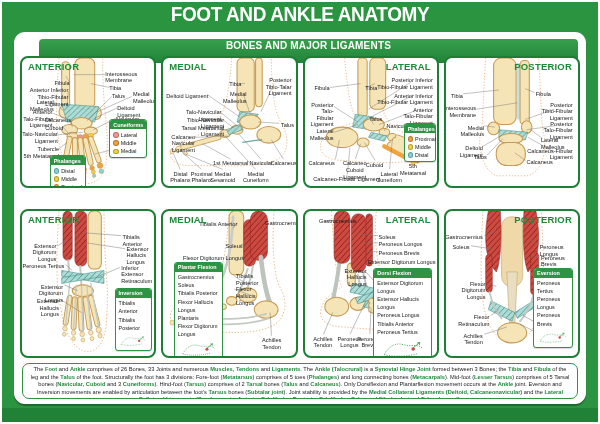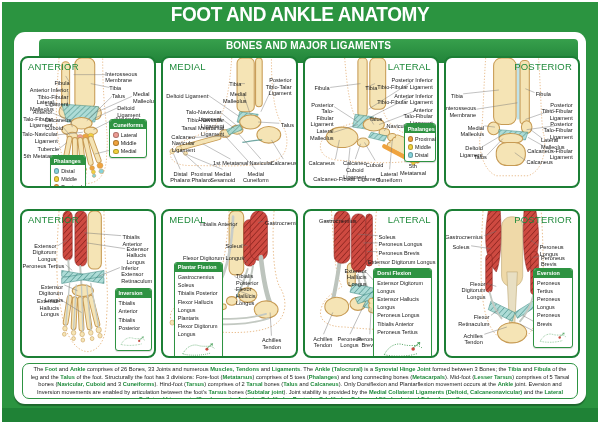--- a/index.html
+++ b/index.html
@@ -11,21 +11,21 @@
   .main{position:absolute;left:14px;right:14px;top:32px;bottom:20px;background:#fff;
           border-radius:11px;box-shadow:0 2px 1px rgba(0,0,0,.3);z-index:1;}
   .banner{position:absolute;left:25px;right:8px;height:24px;background:linear-gradient(#37a04c,#218339);
           border-radius:4px;color:#fff;font-weight:bold;font-size:10px;line-height:14px;text-align:center;letter-spacing:0.2px;}
   #banner-bones{top:7px}
   #banner-muscles{top:160px}
   .row{position:absolute;left:6px;right:6px;display:flex;gap:5px;}
   #row-bones{top:24px;height:132px}
   #row-muscles{top:177px;height:149px}
   .panel{position:relative;flex:1 1 0;background:#fff;border:2px solid #1C7F35;border-radius:8px;overflow:hidden;}
-  .panel-title{position:absolute;top:3px;left:6px;z-index:4;color:#1F8A3B;font-weight:normal;font-size:9.5px;letter-spacing:0.2px;}
+  .panel-title{position:absolute;top:3px;left:6px;z-index:4;color:#1F8A3B;font-weight:bold;font-size:9.5px;letter-spacing:0.2px;}
   .panel.title-right .panel-title{left:auto;right:6px;}
   .illu{position:absolute;left:0;top:0;width:100%;height:100%;z-index:1;}
   .label-layer{position:absolute;left:0;top:0;width:100%;height:100%;z-index:2;}
   .lbl{position:absolute;font-size:5.6px;line-height:1.18;color:#1a1a1a;white-space:pre-line;z-index:2;}
   .lbl.a-r{text-align:right}
   .lbl.a-c{transform:translateX(-50%);text-align:center}
   .legend{position:absolute;background:#fff;border:1px solid #2E9342;border-radius:3px;padding:0 0 2px;z-index:3;box-shadow:0 1px 1px rgba(0,0,0,.15);}
   .legend-title{background:#2E9342;color:#fff;font-weight:bold;font-size:5.4px;padding:1.5px 3px;border-radius:2px 2px 0 0;margin-bottom:1.5px;}
   .legend-item{display:flex;align-items:center;gap:2px;padding:0 3px;line-height:1.5;font-size:5.4px;color:#222;}
   .dot{width:3.4px;height:3.4px;border-radius:50%;flex:0 0 auto;border:0.5px solid rgba(0,0,0,.25);}

